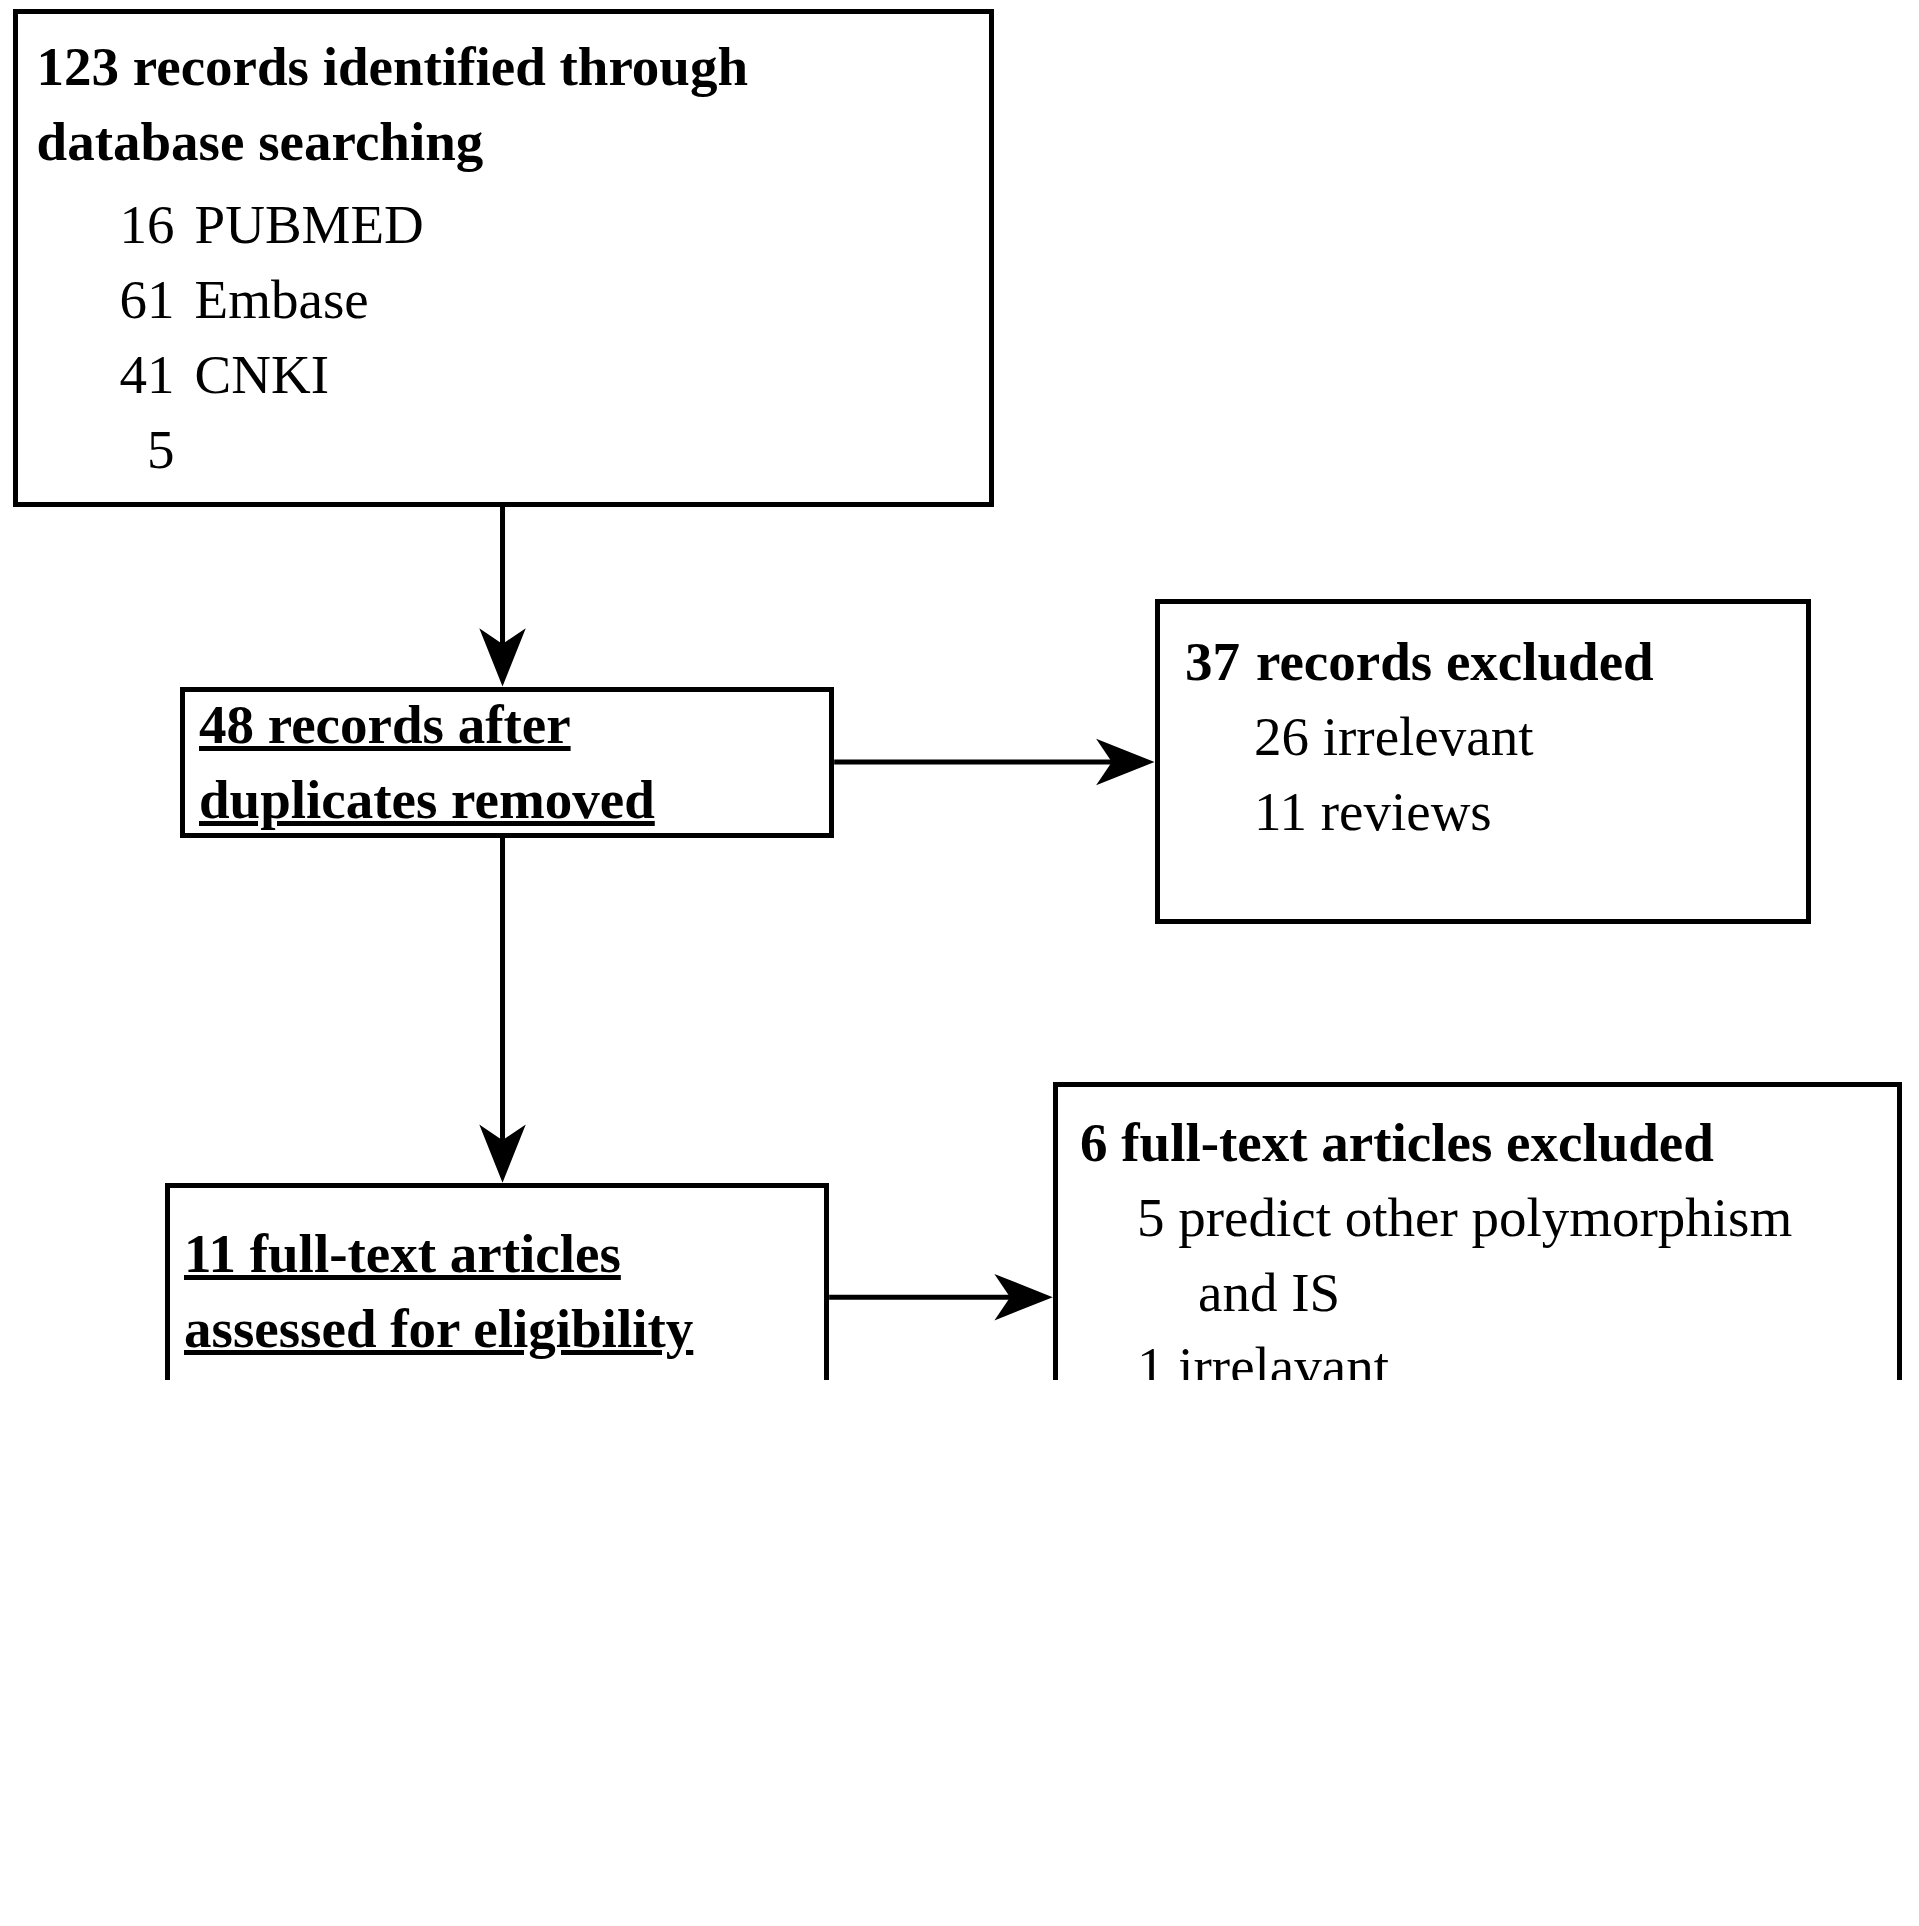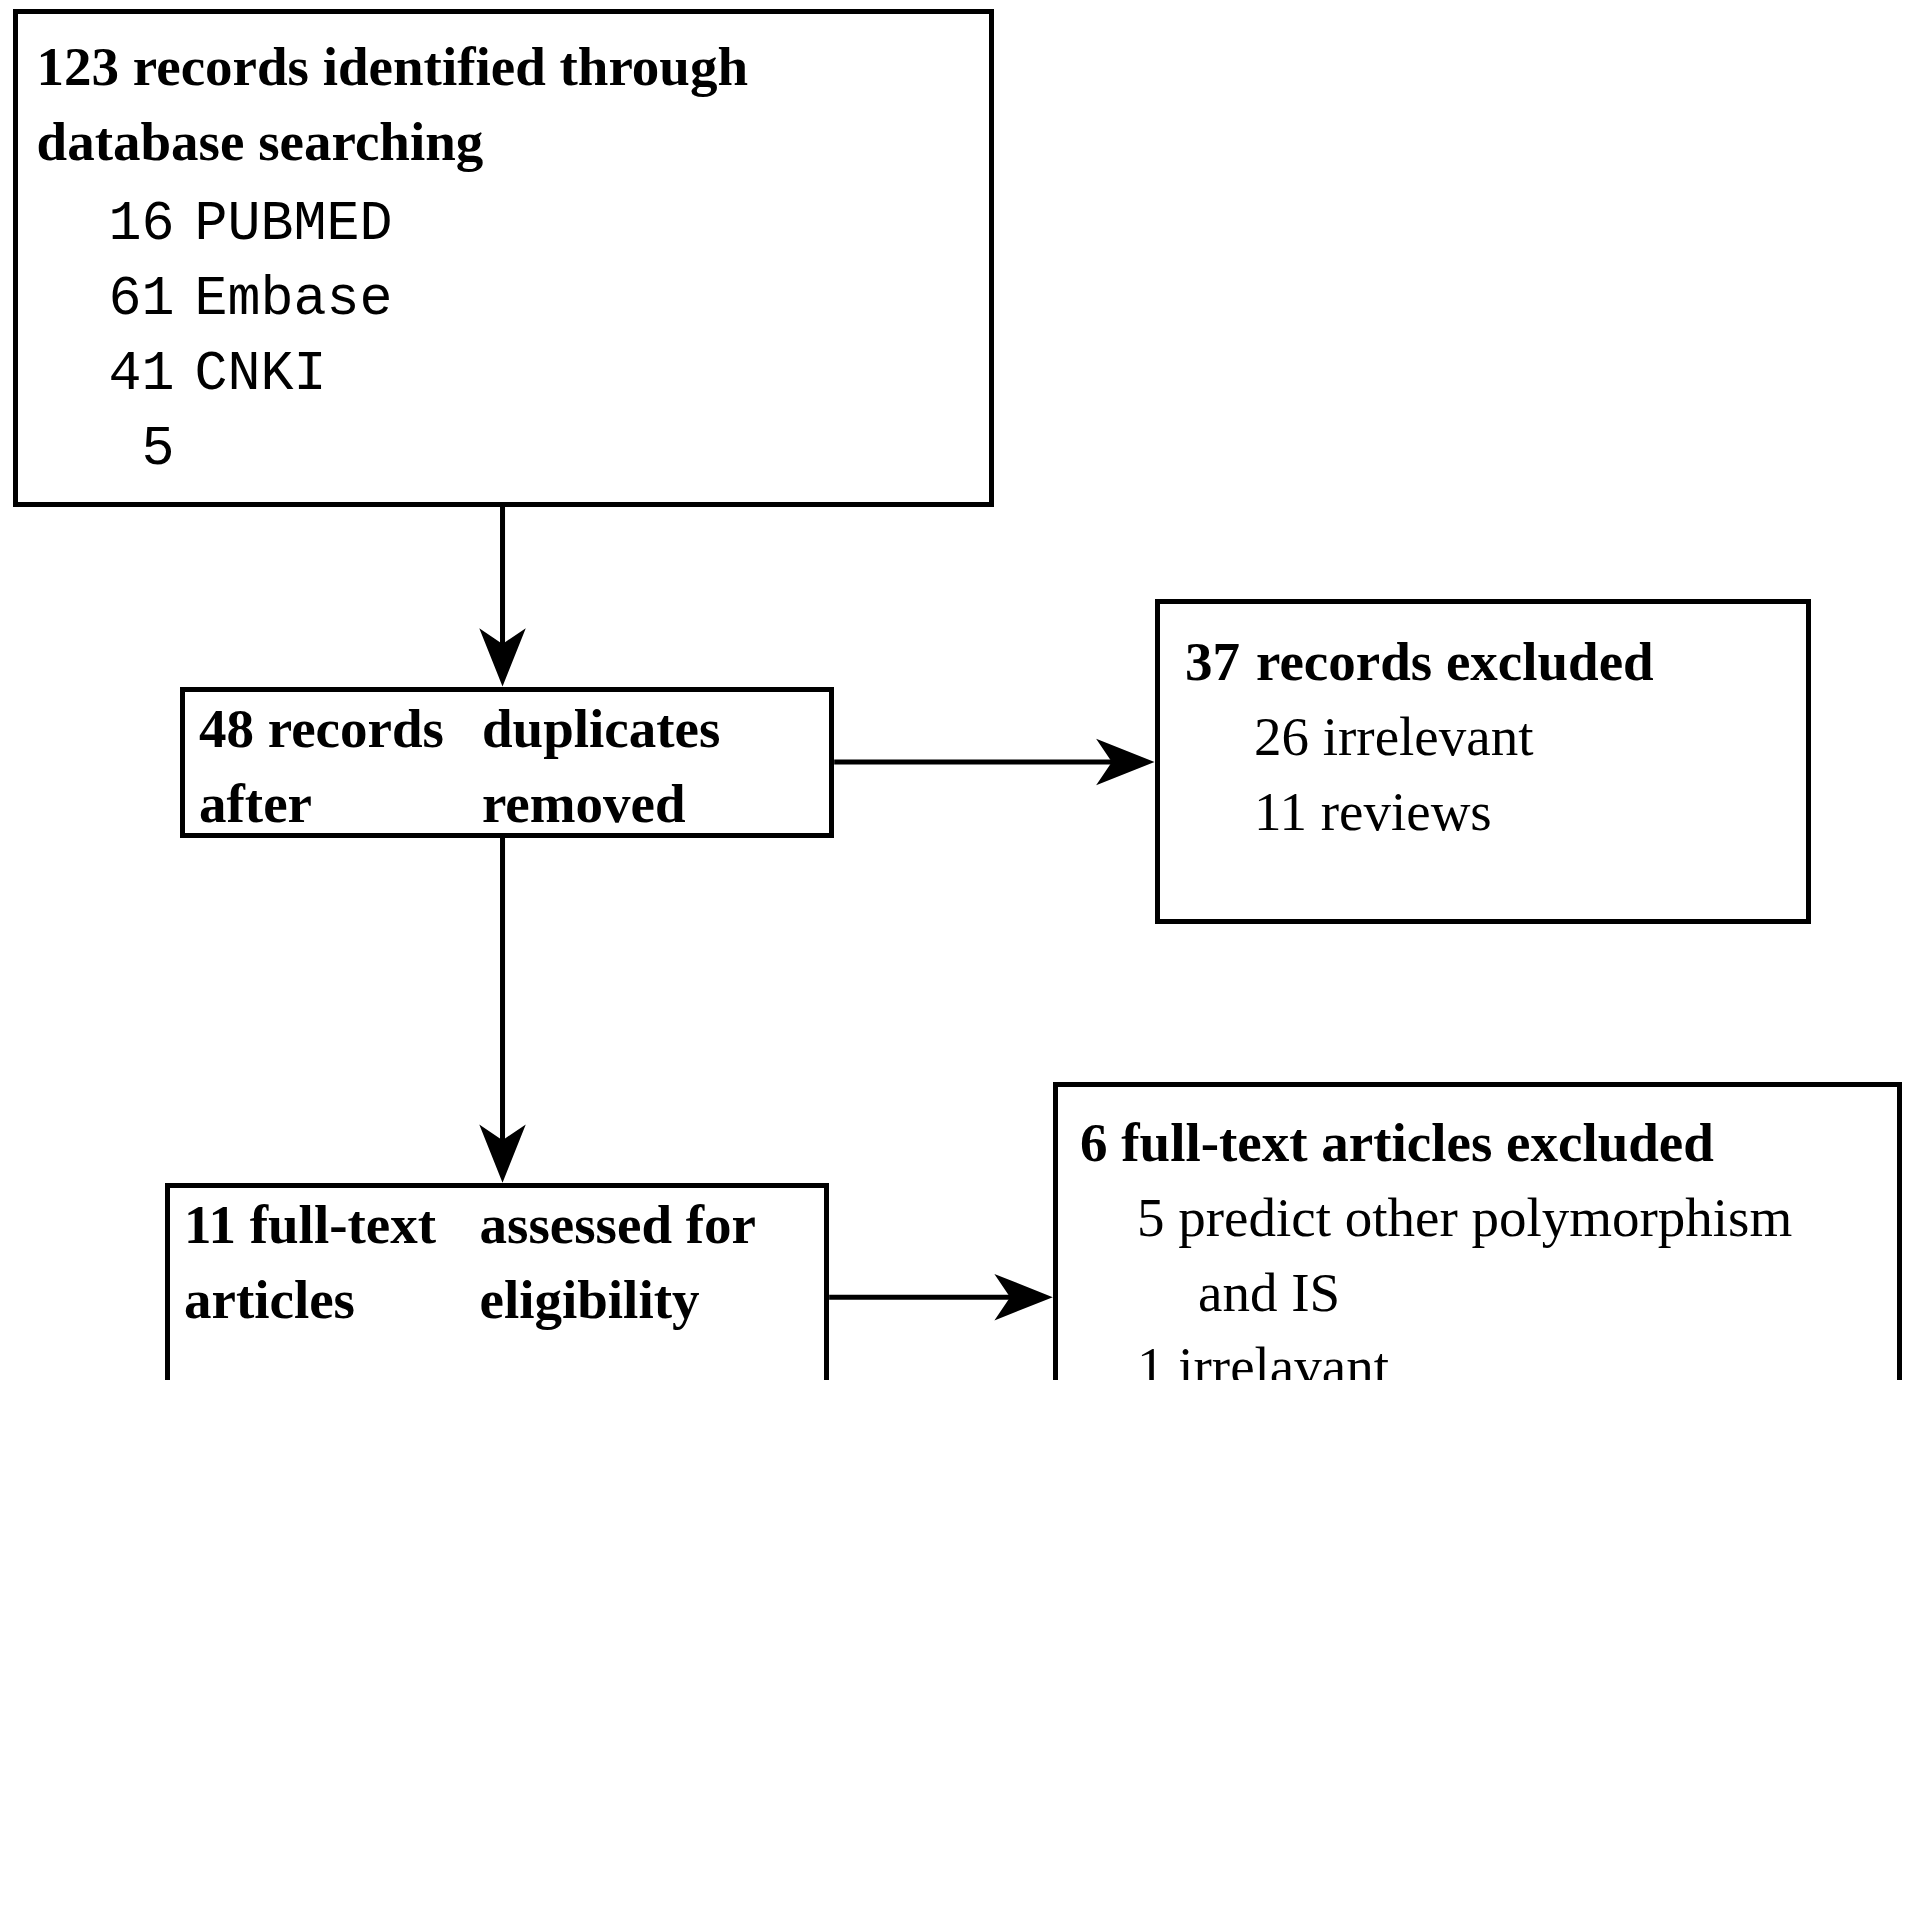--- a/index.html
+++ b/index.html
@@ -25,31 +25,32 @@
   }
   .box {
     position: absolute;
     box-sizing: border-box;
     background: #ffffff;
     border: 5px solid #000000;
   }
   .bold { font-weight: bold; }
   .vcenter {
     display: flex;
-    flex-direction: row;
+    flex-direction: column;
     justify-content: center;
+    text-decoration: underline;
   }
   
   #box-identification {
     left: 12.6px; top: 8.8px;
     width: 981px; height: 498px;
     padding: 16.3px 12.6px 0 19px;
   }
   .src-list { margin-top: 8.8px; }
-  .src-row { display: flex; font-family: Liberation Mono, monospace; }
+  .src-row { display: flex; }
   .src-count { width: 138px; text-align: right; }
   .src-name { margin-left: 20px; }
   
   #box-dedup {
     left: 180px; top: 687px;
     width: 654px; height: 151px;
     padding-left: 14px;
   }
   
   #box-records-excluded {

